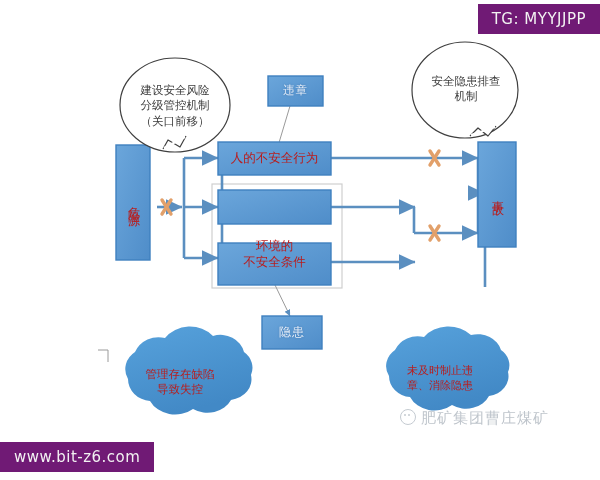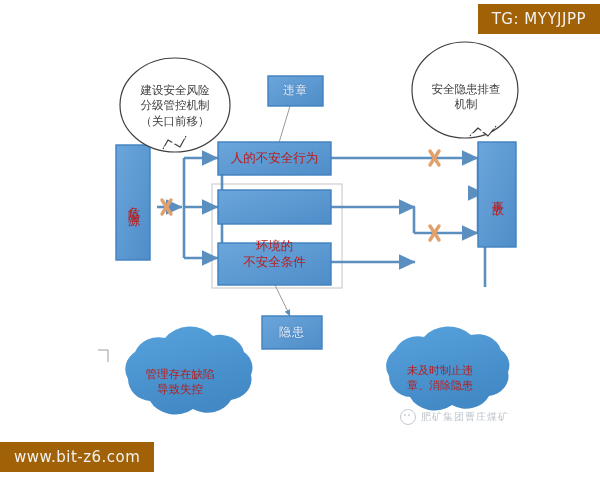--- a/index.html
+++ b/index.html
@@ -19,21 +19,21 @@
     position: absolute;
     left: 0;
     top: 0;
     width: 600px;
     height: 480px;
   }
 
   
   .chip {
     position: absolute;
-    background: #a16207;
+    background: #701a75;
     color: #f2f2f2;
     font-family: "DejaVu Sans", "Liberation Sans", sans-serif;
     display: flex;
     align-items: center;
     justify-content: center;
     letter-spacing: 0.5px;
     white-space: nowrap;
   }
   #tg-chip {
     right: 0;
@@ -70,25 +70,24 @@
     text-orientation: upright;
     letter-spacing: 4px;
   }
 
   
   #wechat-watermark {
     position: absolute;
     left: 400px;
     top: 409px;
     display: flex;
-    align-items: center;
     gap: 5px;
     opacity: .45;
     color: #6f7d8c;
-    font-size: 10px;
+    font-size: 15px;
     letter-spacing: 1px;
     pointer-events: none;
   }
   #wechat-watermark .wx-dot {
     width: 14px; height: 14px;
     border-radius: 50%;
     border: 1.4px solid #7d8b99;
     display: inline-block;
     position: relative;
   }
@@ -225,21 +224,21 @@
                a22,20 0 0,1 6,-26 Z" fill="url(#cloudgrad)"></path>
     </g>
   </svg>
 
   <div class="lbl lbl-dark" style="left:125px; top:76px; width:100px; height:60px; font-size:11.5px; flex-direction:column;">
     <span>建设安全风险</span>
     <span>分级管控机制</span>
     <span>（关口前移）</span>
   </div>
 
-  <div class="lbl lbl-dark" style="left:420px; top:76px; width:92px; height:42px; font-size:11.5px; flex-direction:column;">
+  <div class="lbl lbl-dark" style="left:420px; top:68px; width:92px; height:42px; font-size:11.5px; flex-direction:column;">
     <span>安全隐患排查</span>
     <span>机制</span>
   </div>
 
   <div class="lbl lbl-light" style="left:125px; top:363px; width:110px; height:38px; font-size:11.5px; flex-direction:column;">
     <span>管理存在缺陷</span>
     <span>导致失控</span>
   </div>
 
   <div class="lbl lbl-light" style="left:385px; top:360px; width:110px; height:38px; font-size:11px; flex-direction:column;">

